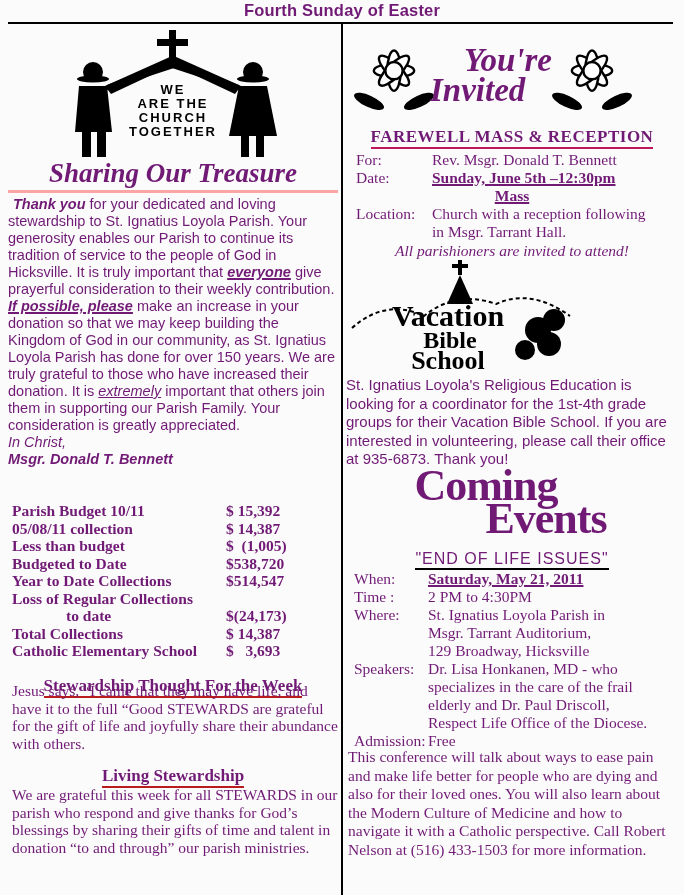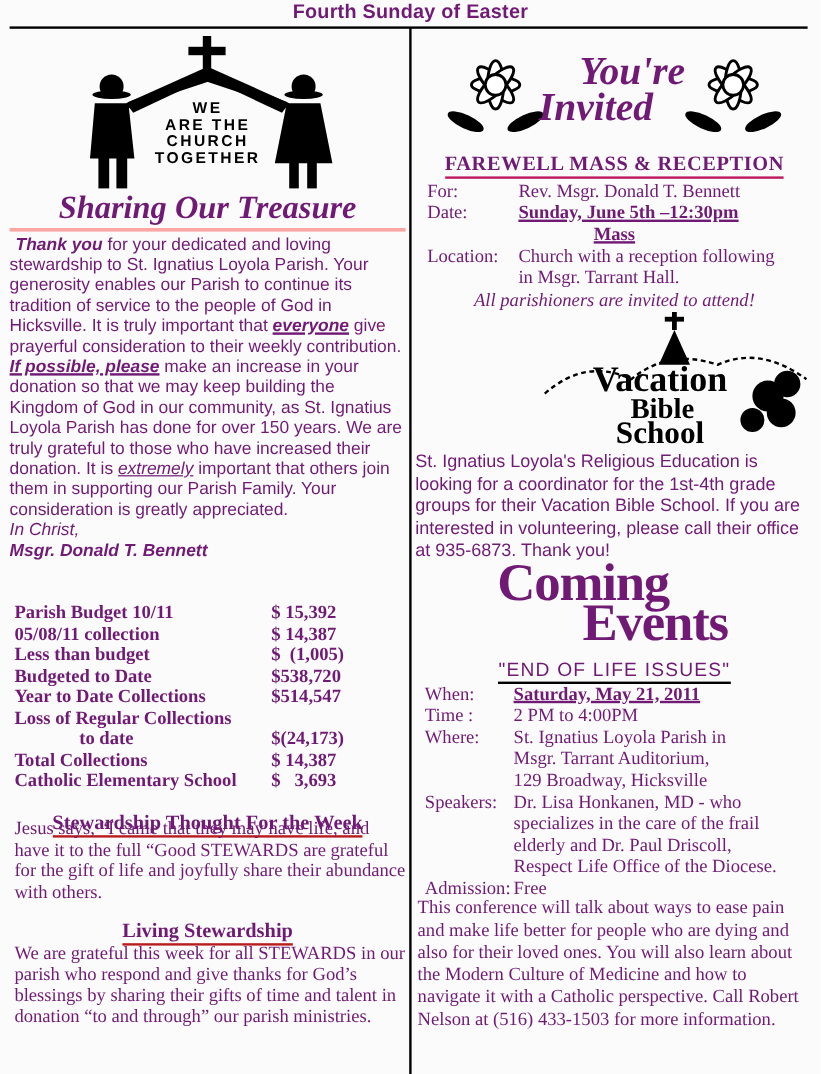--- a/index.html
+++ b/index.html
@@ -50,41 +50,41 @@
                 text-align:center; }
   .serif-head span { border-bottom:2px solid #b91c1c; padding-bottom:1px; }
   .sec-stew-title { top:652px; }
   .sec-stew-body  { top:658px; }
   .sec-living-title { top:742px; }
   .sec-living-body  { top:762px; }
   .serif-body { font-family:"Liberation Serif", serif; font-size:15.5px; line-height:17.5px;
                 padding-left:4px; }
 
   
-  .sec-invited { top:10px; display:flex; align-items:center; justify-content:center; }
+  .sec-invited { top:10px; display:flex; align-items:center; justify-content:flex-start; }
   .invited-text { font-family:"Liberation Serif", serif; font-style:italic; font-weight:bold;
                   font-size:33px; line-height:30px; margin:0 -8px; }
   .invited-l1 { display:block; margin-left:30px; }
   .invited-l2 { display:block; margin-left:-4px; }
 
   .sec-farewell { top:103px; }
   .sec-farewell h2 { font-family:"Liberation Serif", serif; font-weight:bold; font-size:17px;
                      text-align:center; letter-spacing:0.5px; }
   .sec-farewell h2 span { border-bottom:2px solid #be185d; padding-bottom:1px; }
   .detail-rows { margin-top:4px; font-family:"Liberation Serif", serif; font-size:15.5px; line-height:18px; }
   .drow { display:flex; }
   .dlabel { flex:0 0 86px; padding-left:10px; }
   .dvalue { flex:1; }
   .preline { white-space:pre-line; }
   .bold-u { font-weight:bold; text-decoration:underline; text-decoration-thickness:2px; }
   .mass-row { text-align:center; }
   .invite-note { font-family:Liberation Serif, serif; font-style:italic; font-size:15.5px;
                  text-align:center; margin-top:1px; }
 
-  .sec-vbs-art { top:234px; text-align:right; }
+  .sec-vbs-art { top:234px; text-align:left; }
   .vbs-t1 { font-family:"Liberation Serif", serif; font-weight:bold; font-size:30px; text-anchor:middle; fill:#000; }
   .vbs-t2 { font-family:"Liberation Serif", serif; font-weight:bold; font-size:24px; text-anchor:middle; fill:#000; }
   .vbs-t3 { font-family:"Liberation Serif", serif; font-weight:bold; font-size:26px; text-anchor:middle; fill:#000; }
 
   .sec-vbs-para { top:352px; font-size:15px; line-height:18.5px; }
 
   .sec-events { top:442px; text-align:center; font-family:"Liberation Serif", serif; font-weight:bold; }
   .ev1 { display:block; font-size:44px; line-height:40px; transform:translateX(-26px); letter-spacing:-1px; }
   .ev2 { display:block; font-size:44px; line-height:38px; transform:translateX(34px); margin-top:-6px; letter-spacing:-1px; }
 
@@ -288,21 +288,21 @@
       <span>"END OF LIFE ISSUES"</span>
     </div>
 
     <div class="sec sec-eol-rows">
       <div class="drow">
         <span class="dlabel">When:</span>
         <span class="dvalue bold-u">Saturday, May 21, 2011</span>
       </div>
       <div class="drow">
         <span class="dlabel">Time :</span>
-        <span class="dvalue">2 PM to 4:00PM</span>
+        <span class="dvalue">2 PM to 4:30PM</span>
       </div>
       <div class="drow">
         <span class="dlabel">Where:</span>
         <span class="dvalue preline">St. Ignatius Loyola Parish in
 Msgr. Tarrant Auditorium,
 129 Broadway, Hicksville</span>
       </div>
       <div class="drow">
         <span class="dlabel">Speakers:</span>
         <span class="dvalue preline">Dr. Lisa Honkanen, MD - who

